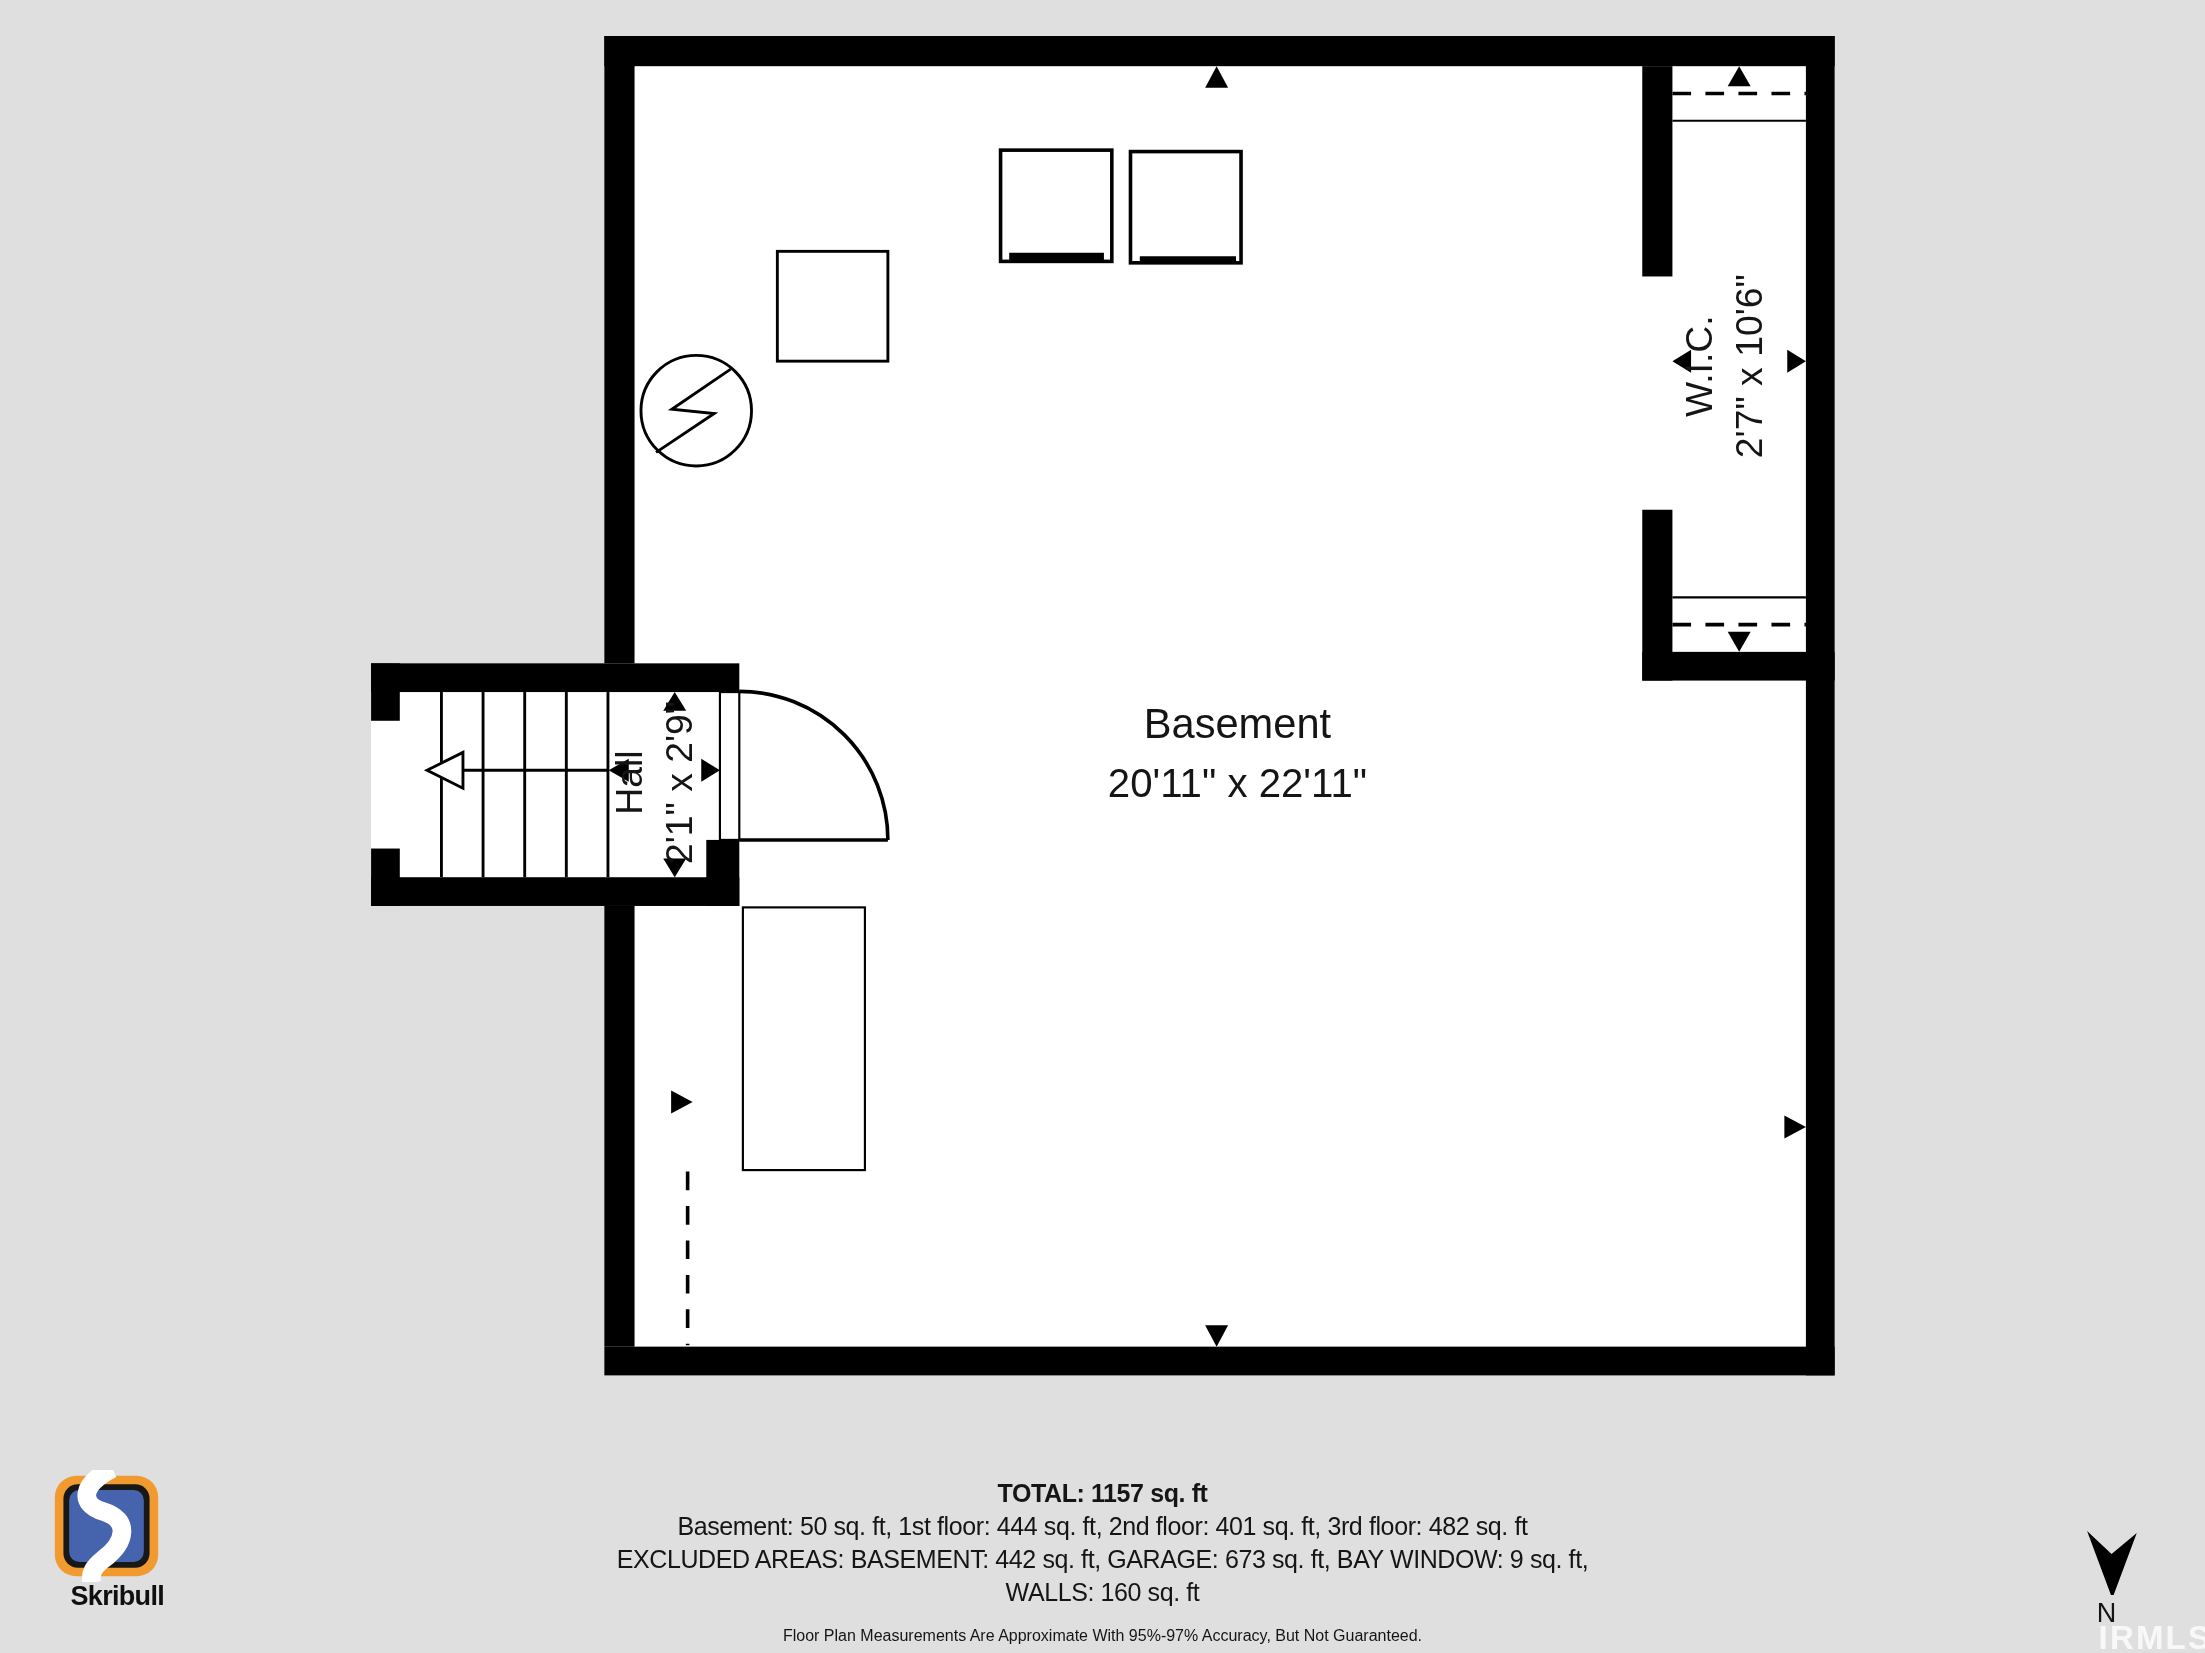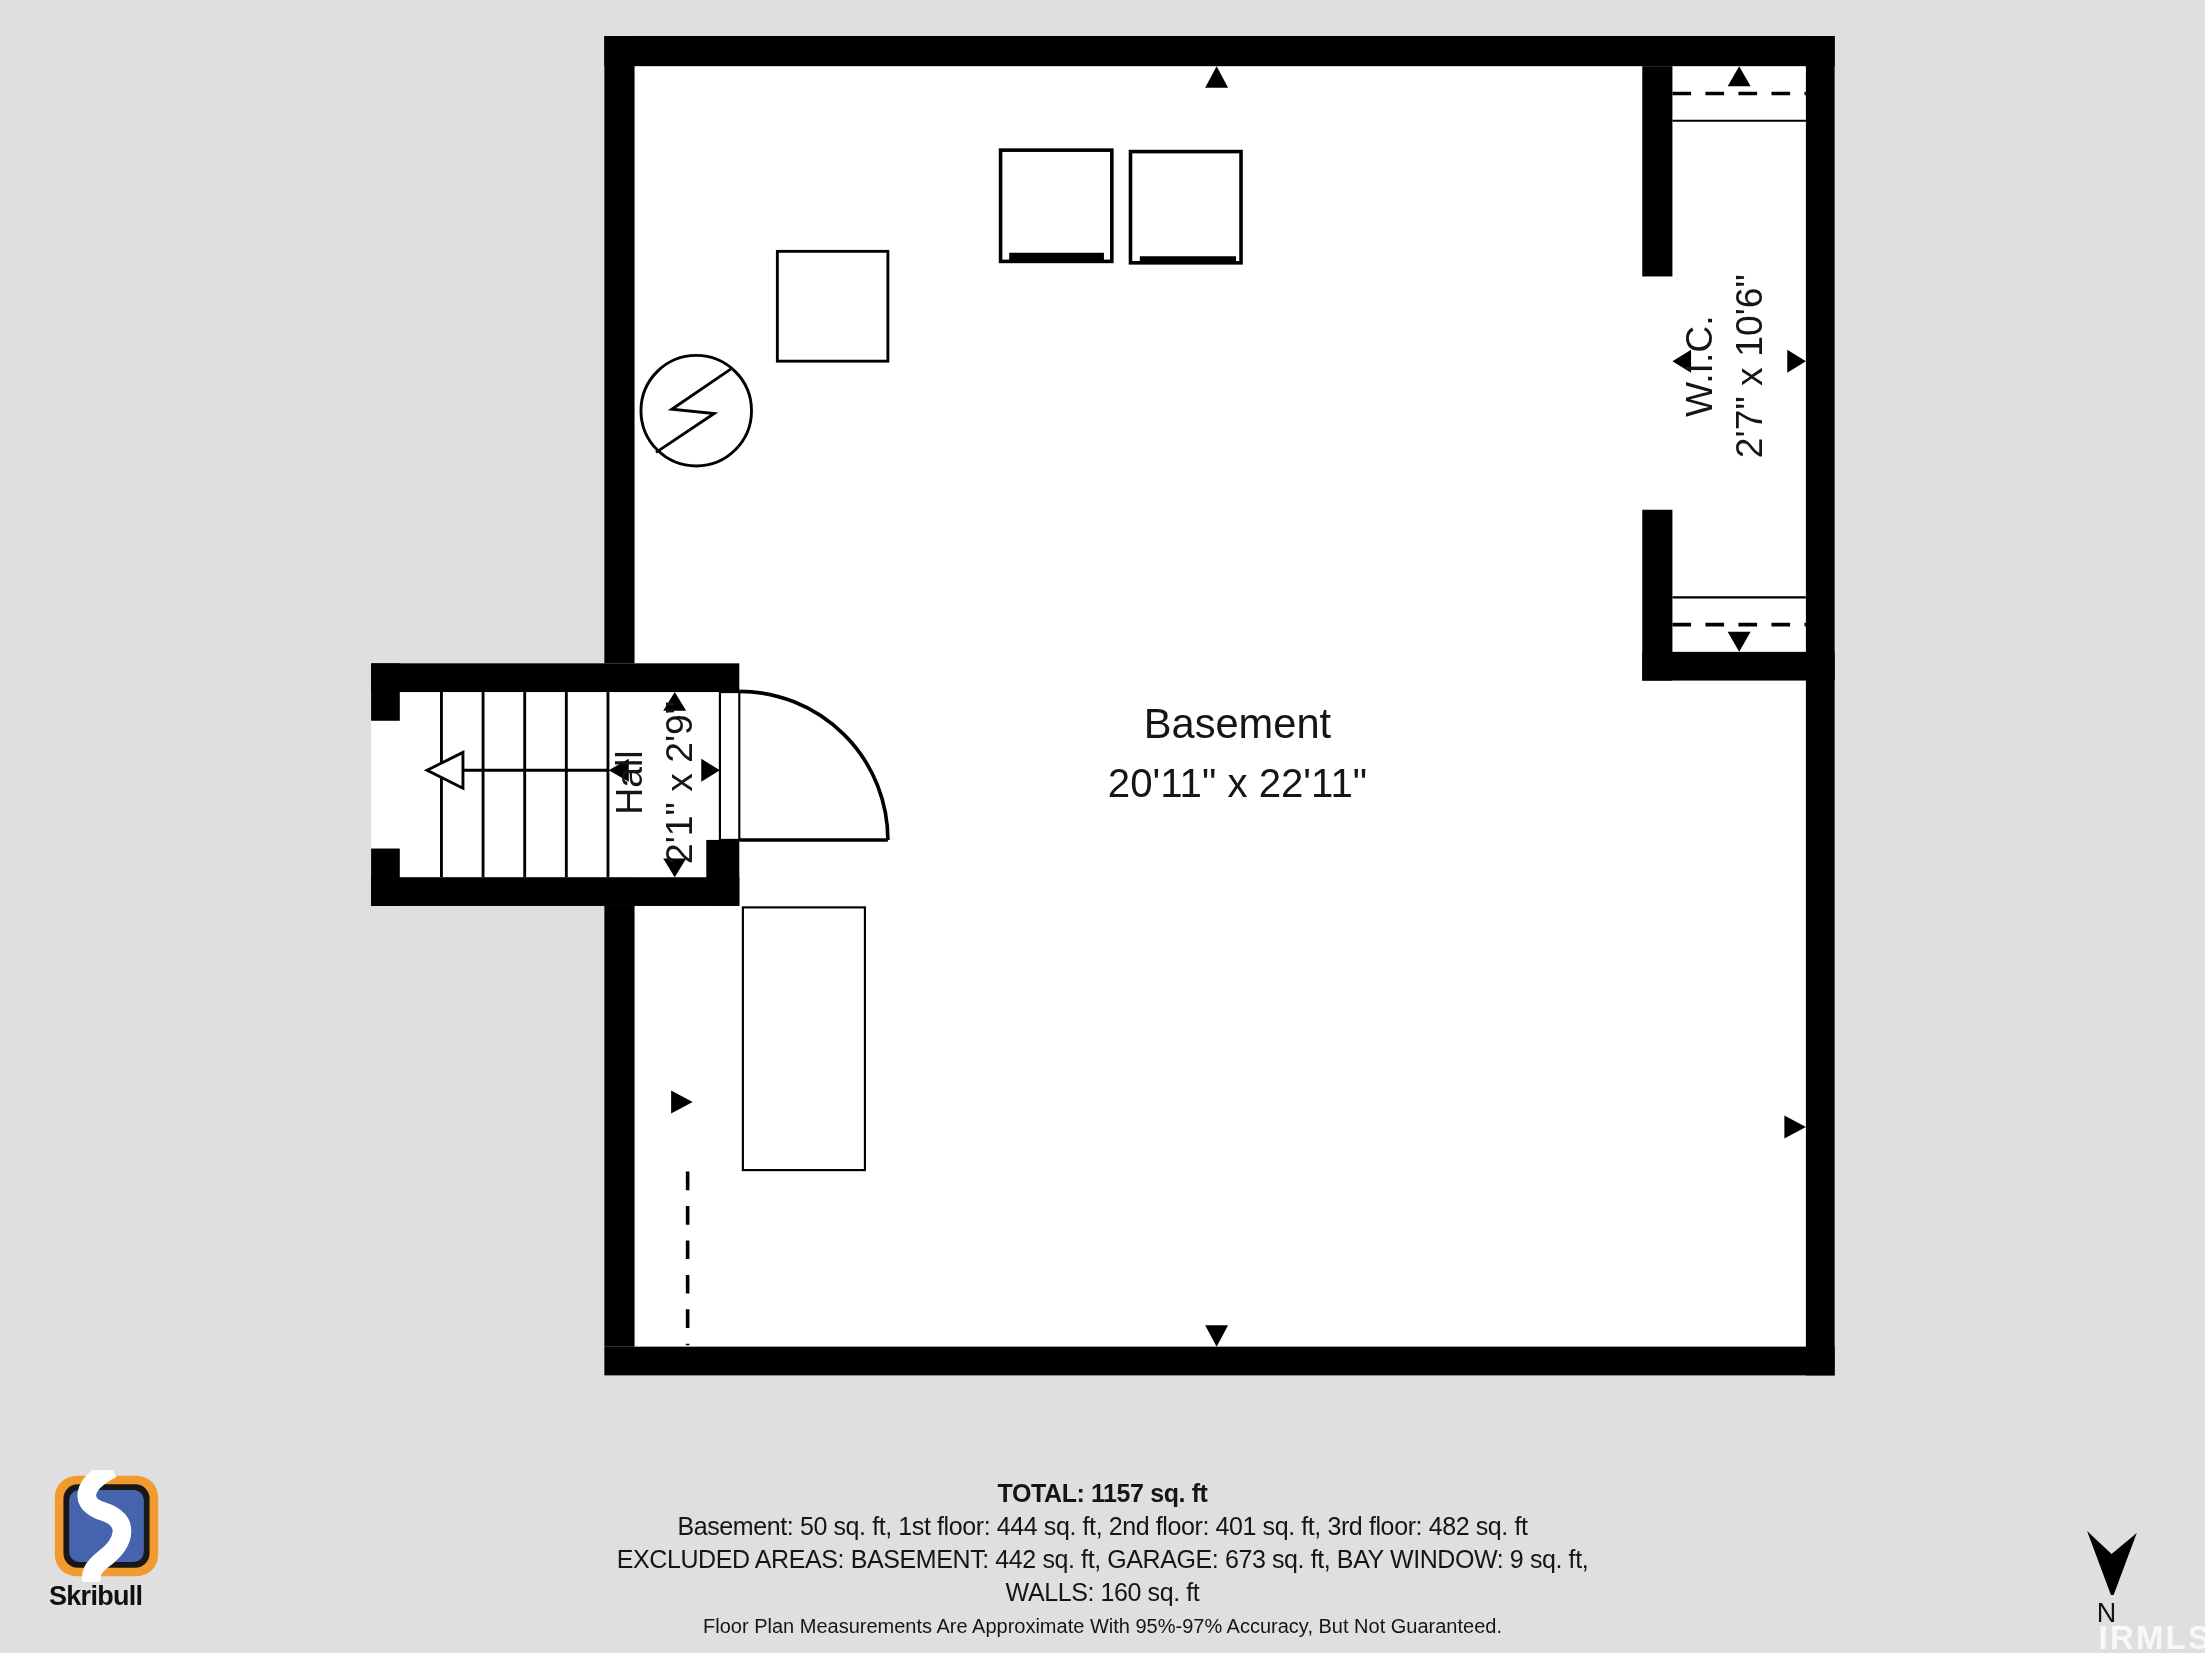--- a/index.html
+++ b/index.html
@@ -16,23 +16,23 @@
   .side-name   { font-size:52px; }
   .side-dims   { font-size:52px; }
 
   .footer {
     position:absolute; left:0; right:0; top:1477px;
     text-align:center; color:#151515;
     font-size:25px; line-height:33px;
     letter-spacing:-0.4px;
   }
   .footer .total { font-weight:bold; }
-  .footer .disclaimer { font-size:20px; margin-top:1px; letter-spacing:0; }
+  .footer .disclaimer { font-size:16px; margin-top:10px; letter-spacing:0; }
 
-  .logo { position:absolute; left:49px; top:1470px; width:115px; text-align:left; }
+  .logo { position:absolute; left:49px; top:1470px; width:115px; text-align:right; }
   .logo-word { font-size:27px; font-weight:bold; color:#101010; letter-spacing:-0.7px; margin-top:-2.9px; }
 
   .compass { position:absolute; left:2077px; top:1523px; width:72px; text-align:center; }
   .compass-label { font-size:27px; color:#151515; margin-top:1.4px; margin-left:-13px; }
 
   .watermark {
     position:absolute; right:-7.2px; bottom:-2.9px;
     font-size:33px; font-weight:bold; letter-spacing:2.2px;
     color:#ffffff; opacity:0.8;
   }

